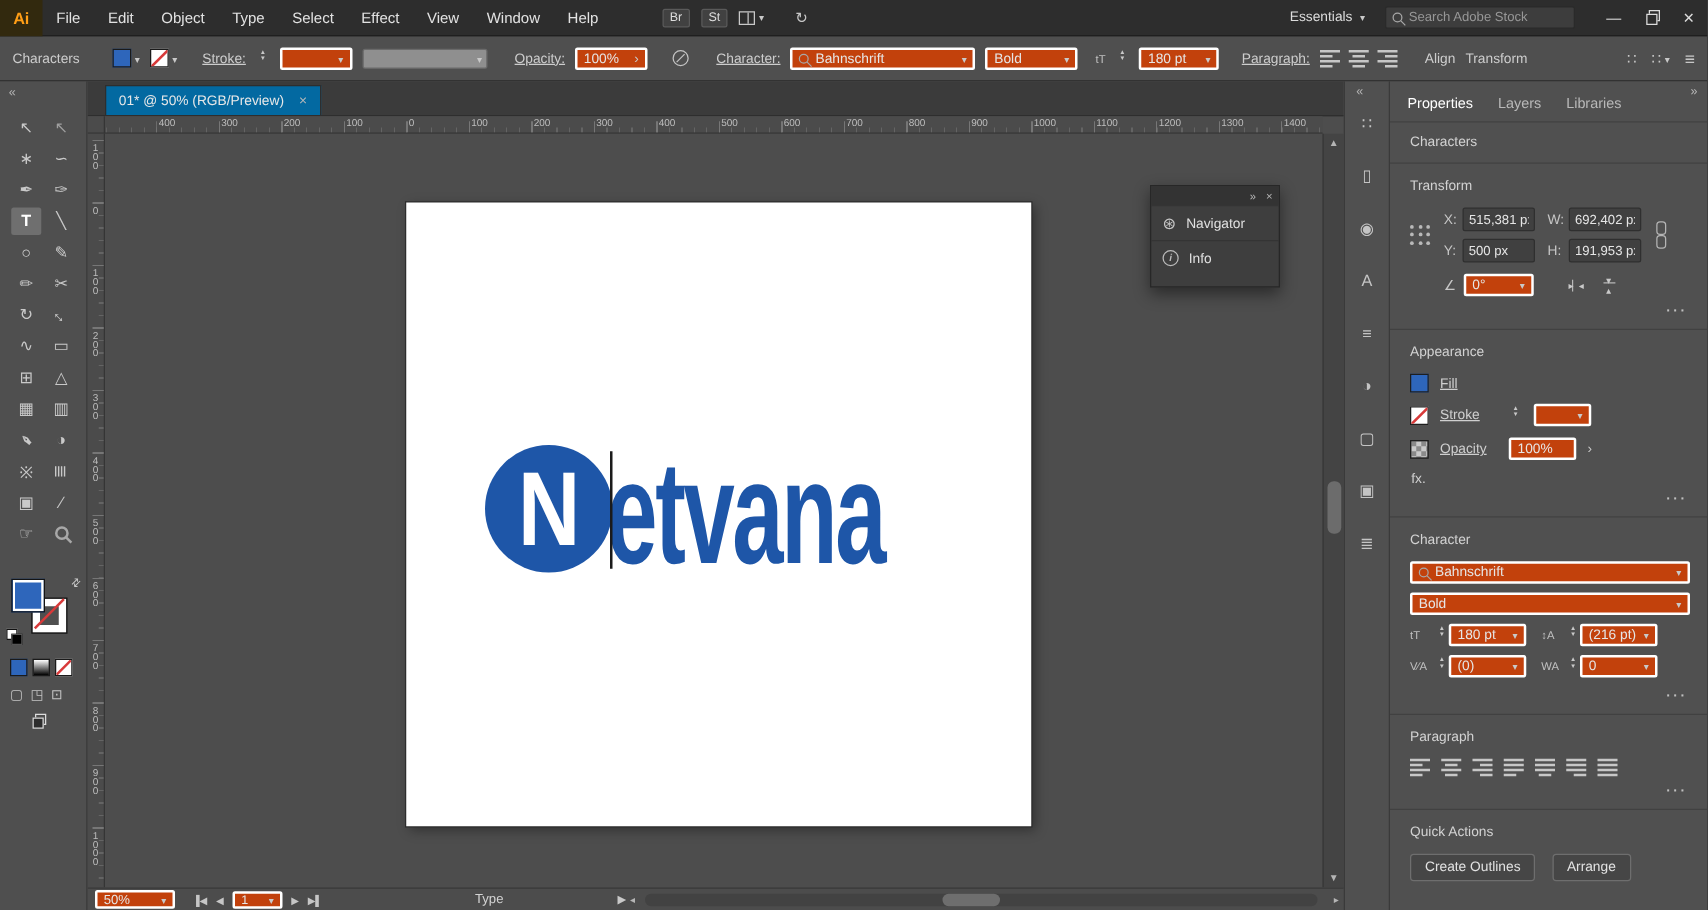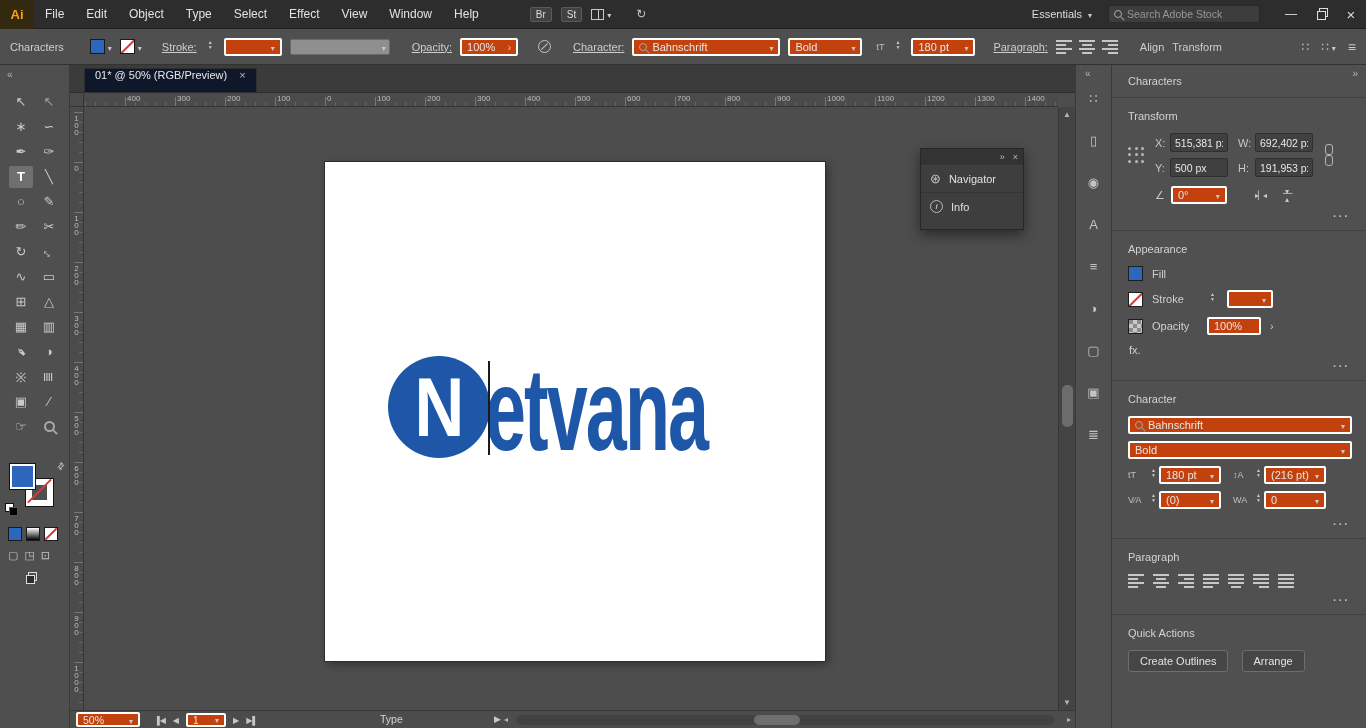--- a/index.html
+++ b/index.html
@@ -71,21 +71,21 @@
 .sw-color { background:#2e66bb; }
 .sw-grad { background:linear-gradient(180deg,#fff,#000); }
 .sw-none { background:#fff; position:relative; overflow:hidden; }
 .sw-none::after { content:""; position:absolute; left:-2px; right:-2px; top:5px; height:2px; background:#d83a3a; transform:rotate(-45deg); }
 .mode-row { position:absolute; left:8px; top:484px; display:flex; gap:6px; color:#c4c4c4; font-size:11px; }
 .screen-mode { position:absolute; left:26px; top:508px; }
 
 
 .canvas-region { position:absolute; left:70px; top:65px; width:1005px; height:663px; background:#4d4d4d; }
 .tabbar { position:absolute; left:0; top:0; width:100%; height:28px; background:#3b3b3b; border-bottom:1px solid #2e2e2e; display:flex; align-items:flex-end; }
-.doc-tab { height:24px; margin-left:14px; background:#0f172a; display:flex; align-items:flex-start; gap:12px; padding:0 10px; font-size:11px; color:#e8e8e8; border:1px solid #2e2e2e; border-bottom:none; }
+.doc-tab { height:24px; margin-left:14px; background:#0369a1; display:flex; align-items:center; gap:12px; padding:0 10px; font-size:11px; color:#e8e8e8; border:1px solid #2e2e2e; border-bottom:none; }
 .tab-close { color:#b9b9b9; font-size:11px; }
 .ruler-corner { position:absolute; left:0; top:28px; width:14px; height:14px; background:#4b4b4b; border-right:1px solid #353535; border-bottom:1px solid #353535; }
 .ruler-h { position:absolute; left:14px; top:28px; width:974px; height:14px; background:#4b4b4b; border-bottom:1px solid #353535; overflow:hidden; }
 .ruler-h::before { content:""; position:absolute; inset:0;
   background-image:repeating-linear-gradient(90deg,#767676 0 1px,transparent 1px 50px),repeating-linear-gradient(90deg,#646464 0 1px,transparent 1px 10px);
   background-size:100% 9px,100% 4px; background-position:41px bottom,1px bottom; background-repeat:no-repeat; }
 .rlabel-h { position:absolute; top:1px; font-size:8px; color:#bdbdbd; }
 .ruler-v { position:absolute; left:0; top:42px; width:14px; height:603px; background:#4b4b4b; border-right:1px solid #353535; overflow:hidden; }
 .ruler-v::before { content:""; position:absolute; inset:0;
   background-image:repeating-linear-gradient(180deg,#767676 0 1px,transparent 1px 50px),repeating-linear-gradient(180deg,#646464 0 1px,transparent 1px 10px);
@@ -142,21 +142,21 @@
 .tf-input { width:58px; height:19px; background:#404040; border:1px solid #2f2f2f; border-radius:2px; color:#e6e6e6; font-size:10.5px; padding:0 4px; font-family:inherit; }
 .tf-label2 { width:17px; margin-left:10px; color:#c6c6c6; }
 .chain { position:relative; width:10px; height:22px; margin-left:10px; flex:none; }
 .chain::before,.chain::after { content:""; position:absolute; left:2px; width:6px; height:9px; border:1.5px solid #b5b5b5; border-radius:3px; }
 .chain::before { top:0; } .chain::after { bottom:0; }
 .angle-row { display:flex; align-items:center; margin:9px 0 4px 27px; }
 .angle-ic { color:#c6c6c6; margin-right:6px; }
 .fliph { color:#c9c9c9; font-size:8px; letter-spacing:-1px; }
 .flipv { display:inline-block; transform:rotate(90deg); }
 .ap-row { display:flex; align-items:center; gap:9px; margin-bottom:9px; }
-.ap-label { width:46px; color:#cfcfcf; }
+.ap-label { width:46px; color:#cfcfcf; text-decoration:underline; }
 .ap-swatch { width:15px; height:15px; border:1px solid #1e1e1e; flex:none; }
 .ap-fill { background:#2e66bb; }
 .checker { background:repeating-conic-gradient(#c9c9c9 0 25%, #8a8a8a 0 50%); background-size:8px 8px; }
 .chev { color:#c9c9c9; font-size:11px; }
 .fx { color:#d0d0d0; margin:2px 0 2px 1px; }
 .char-combo { margin-bottom:7px; }
 .char-row { display:flex; align-items:center; margin-bottom:7px; }
 .char-ic { width:20px; font-size:9px; color:#c0c0c0; text-align:left; flex:none; }
 .pp-aligns { display:flex; gap:9px; margin-bottom:4px; }
 .qa-btn { height:22px; background:#464646; border:1px solid #6e6e6e; border-radius:3px; color:#e2e2e2; font-size:11px; padding:0 11px; margin-right:10px; font-family:inherit; }
@@ -442,20 +442,25 @@
         <span class="strip-icon">≡</span>
         <span class="strip-icon">◑</span>
         <span class="strip-icon">▢</span>
         <span class="strip-icon">▣</span>
         <span class="strip-icon">≣</span>
       </div>
   </div>
 
   <div class="props">
     <span class="props-collapse">»</span>
+    <div class="props-tabs">
+      <span class="ptab active">Properties</span>
+      <span class="ptab">Layers</span>
+      <span class="ptab">Libraries</span>
+    </div>
     <div class="ctx-heading">Characters</div>
 
     <div class="section">
       <div class="sec-title">Transform</div>
       <div class="tf-top">
         <div class="refpoint">
             <i></i>
             <i></i>
             <i></i>
             <i></i>

